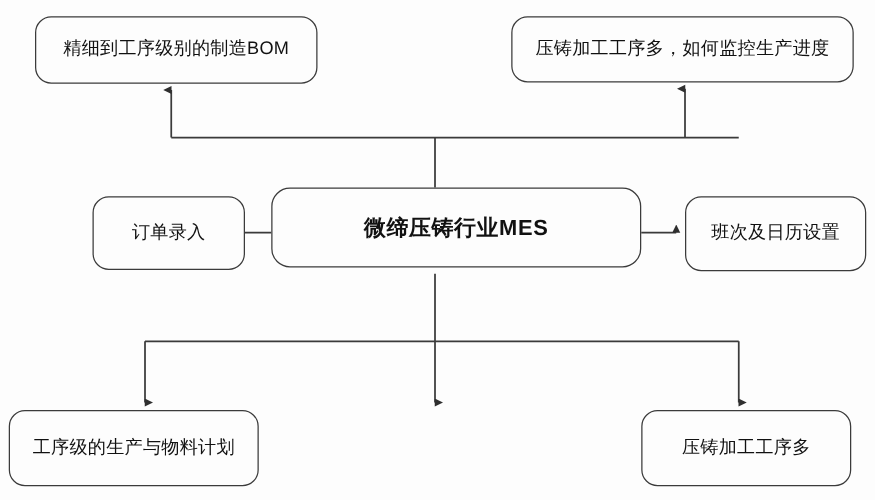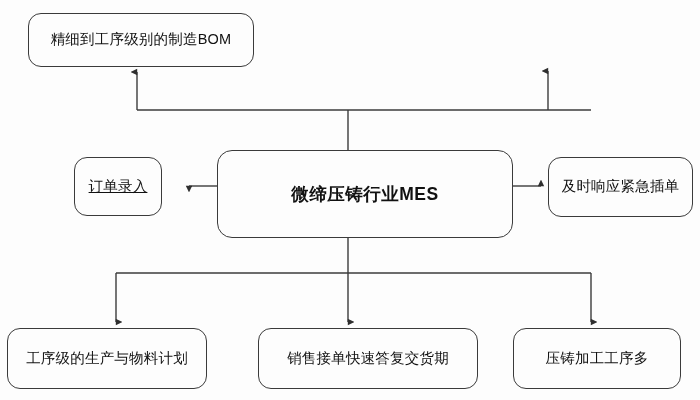--- a/index.html
+++ b/index.html
@@ -43,22 +43,22 @@
   .node.center {
     font-weight: bold;
     font-size: 17.5px;
     border-width: 1.8px;
     border-radius: 15px;
     letter-spacing: 0.5px;
   }
   
   #node-top-left      { left: 28px;  top: 13px;  width: 226px; height: 54px; }
   #node-top-right     { left: 409px; top: 13px;  width: 274px; height: 53px; }
-  #node-left          { left: 74px;  top: 157px; width: 88px; height: 59px; text-decoration: underline; }
-  #node-center        { left: 217px; top: 150px; width: 296px; height: 88px; }
+  #node-left          { left: 74px;  top: 157px; width: 122px; height: 59px; }
+  #node-center        { left: 217px; top: 150px; width: 296px; height: 64px; }
   #node-right         { left: 548px; top: 157px; width: 145px; height: 60px; }
   #node-bottom-1      { left: 7px;   top: 328px; width: 200px; height: 61px; }
   #node-bottom-2      { left: 258px; top: 328px; width: 220px; height: 61px; }
   #node-bottom-3      { left: 513px; top: 328px; width: 168px; height: 61px; }
 </style>
 </head>
 <body>
 
 <div id="canvas">
 
@@ -89,26 +89,26 @@
 
       <path d="M348,219 L348,322" marker-end="url(#arrow-down)"></path>
       <path d="M116,273 L591,273"></path>
       <path d="M116,273 L116,322" marker-end="url(#arrow-down)"></path>
       <path d="M591,273 L591,322" marker-end="url(#arrow-down)"></path>
     </g>
   </svg>
 
   <div class="node" id="node-top-left">精细到工序级别的制造BOM</div>
 
+  <div class="node" id="node-top-right">压铸加工工序多，如何监控生产进度</div>
 
   <div class="node" id="node-left">订单录入</div>
 
   <div class="node center" id="node-center">微缔压铸行业MES</div>
 
-  <div class="node" id="node-right">及时响应紧急插单</div>
+  <div class="node" id="node-right">班次及日历设置</div>
 
   <div class="node" id="node-bottom-1">工序级的生产与物料计划</div>
 
-  <div class="node" id="node-bottom-2">销售接单快速答复交货期</div>
 
   <div class="node" id="node-bottom-3">压铸加工工序多</div>
 
 </div>
 
 </body></html>

